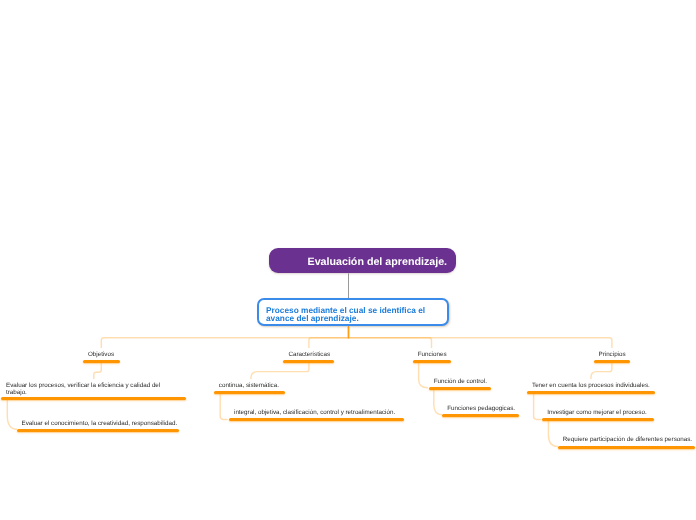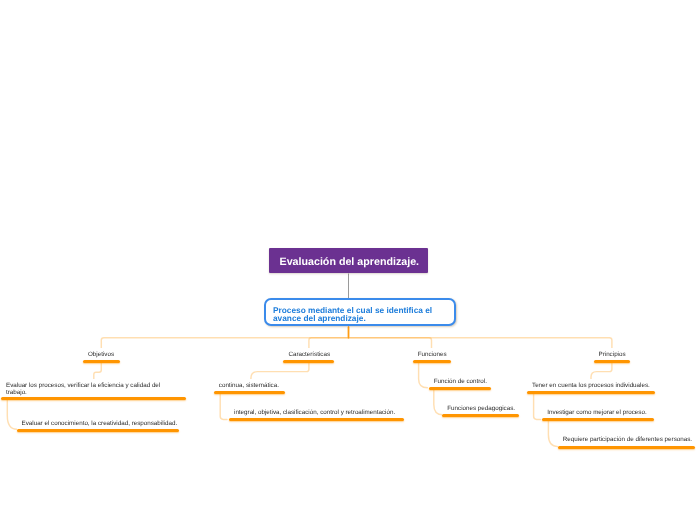--- a/index.html
+++ b/index.html
@@ -1,20 +1,20 @@
 <!DOCTYPE html>
 <html><head>
 <meta charset="utf-8">
 <style>
 html,body{margin:0;padding:0;background:#ffffff;}
 body{width:696px;height:520px;overflow:hidden;font-family:"Liberation Sans",sans-serif;
   -webkit-font-smoothing:antialiased;text-rendering:geometricPrecision;}
 #canvas{position:relative;width:696px;height:520px;background:#fff;overflow:hidden;}
 svg#links{position:absolute;left:0;top:0;width:696px;height:520px;}
-.root-node{position:absolute;background:#6b3191;border-radius:1px;box-shadow:0 1px 2px rgba(90,60,30,0.22);}
+.root-node{position:absolute;background:#6b3191;border-radius:9px;box-shadow:0 1px 2px rgba(90,60,30,0.22);padding-left:28px;}
 .root-node .t{color:#fff;font-weight:bold;font-size:10.7px;line-height:29px;padding-left:10.5px;white-space:nowrap;}
 .def-node{position:absolute;border:2px solid #3b8beb;border-radius:7px;background:#fff;box-shadow:1px 1px 2px rgba(120,90,40,0.30);}
 .def-node .t{color:#1d7ddb;font-weight:bold;font-size:8.3px;line-height:8.2px;padding:6px 0 0 7px;}
 .node{position:absolute;background:#fff;}
 .node .t{font-size:6.25px;color:#2b2b2b;line-height:6.8px;padding:4.2px 5px 0 5px;white-space:nowrap;}
 .node.wrap .t{white-space:normal;max-width:163px;}
 .node .bar{position:absolute;left:0;bottom:0;width:100%;height:3px;background:#ff9500;border-radius:1.6px;box-shadow:0 1px 1.5px rgba(255,149,0,0.45);}
 </style>
 </head>
 <body>
@@ -38,21 +38,21 @@
       <path d="M533.6 393.5 L533.6 416.3 Q533.6 419.4 536.7 419.4 L540.5 419.4"></path>
       <path d="M548.4 420.5 L548.4 434.8 Q548.4 446.6 558 446.6"></path>
     </g>
     <path d="M348.5 273.5 L348.5 298" stroke="#9a9a9a" stroke-width="1" fill="none"></path>
   </svg>
 
   <div class="root-node" style="left:269px;top:248px;width:159px;height:25px;">
     <div class="t">Evaluación del aprendizaje.</div>
   </div>
 
-  <div class="def-node" style="left:264px;top:298px;width:188px;height:24px;">
+  <div class="def-node" style="left:257px;top:298px;width:188px;height:24px;">
     <div class="t">Proceso mediante el cual se identifica el avance del aprendizaje.</div>
   </div>
 
   <div class="node" style="left:83px;top:348px;width:37px;height:15px;">
     <div class="t">Objetivos</div>
     <div class="bar"></div>
   </div>
   <div class="node" style="left:283.4px;top:348px;width:51.1px;height:15px;">
     <div class="t">Características</div>
     <div class="bar"></div>

